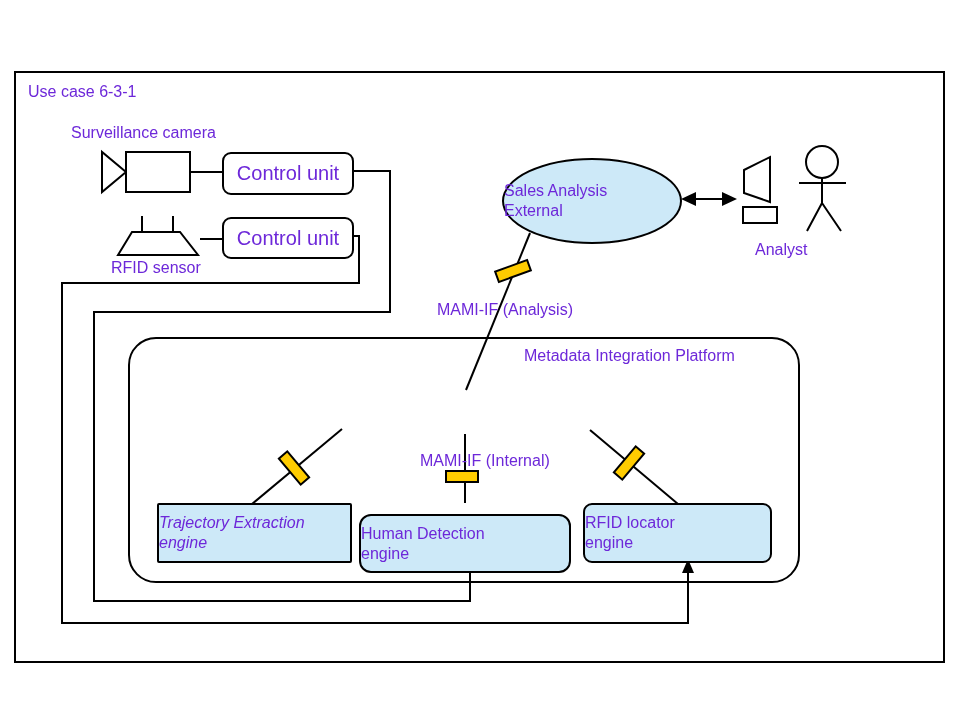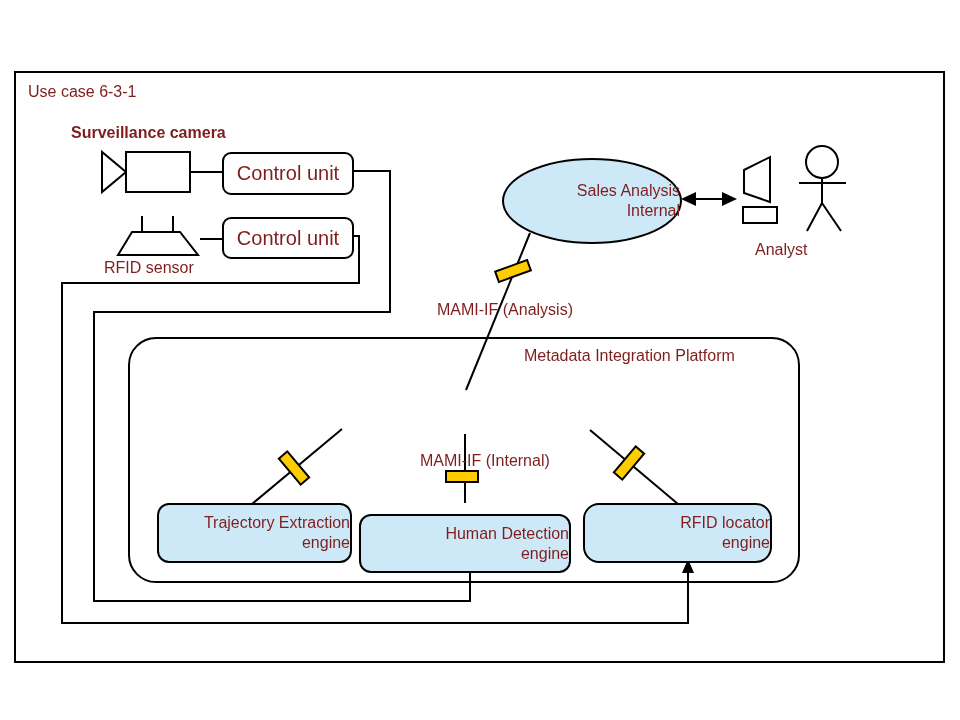--- a/index.html
+++ b/index.html
@@ -1,35 +1,35 @@
 <!DOCTYPE html>
 <html><head>
 <meta charset="utf-8">
 <style>
   html,body{margin:0;padding:0;background:#ffffff;}
   #stage{position:relative;width:960px;height:720px;background:#ffffff;overflow:hidden;
-         font-family:"Liberation Sans",sans-serif;color:#7f1d1d;}
+         font-family:"Liberation Sans",sans-serif;color:#6d28d9;}
   .abs{position:absolute;}
   .lbl{font-size:16px;line-height:19px;white-space:nowrap;}
   #frame{left:14px;top:71px;width:927px;height:588px;border:2px solid #000;}
   #platform{left:128px;top:337px;width:668px;height:242px;border:2px solid #000;border-radius:28px;background:#fff;}
   .node{background:#cde9f8;border:2px solid #000;display:flex;flex-direction:column;
-        align-items:flex-end;justify-content:center;text-align:center;font-size:16px;line-height:20px;}
+        align-items:flex-start;justify-content:center;text-align:center;font-size:16px;line-height:20px;}
   .ellipse{border-radius:50%;}
   .rbox{background:#fff;border:2px solid #000;border-radius:9px;display:flex;align-items:center;
         justify-content:center;font-size:20px;}
   #svg-layer{left:0;top:0;z-index:3;pointer-events:none;}
   .layer2{z-index:4;}
   #cu1{left:222px;top:152px;width:128px;height:39px;}
   #cu2{left:222px;top:217px;width:128px;height:38px;}
   #sales{left:502px;top:158px;width:176px;height:82px;}
   #adm{left:295px;top:388px;width:340px;height:46px;}
-  #eng0{left:157px;top:503px;width:191px;height:56px;border-radius:12px;}
+  #eng0{left:157px;top:503px;width:191px;height:56px;border-radius:2px;font-style:italic;}
   #eng1{left:359px;top:514px;width:208px;height:55px;border-radius:12px;}
-  #eng2{left:583px;top:503px;width:185px;height:56px;border-radius:16px;}
+  #eng2{left:583px;top:503px;width:185px;height:56px;border-radius:9px;}
 </style>
 </head>
 <body>
 
 <div id="stage">
 
   <div id="frame" class="abs"></div>
 
   <div id="platform" class="abs"></div>
 
@@ -101,35 +101,35 @@
     </g>
 
     <g stroke="#000" stroke-width="2" fill="#fff">
       <circle cx="822" cy="162" r="16"></circle>
       <path d="M822 178 V203 M799 183 H846 M822 203 L807 231 M822 203 L841 231" fill="none"></path>
     </g>
   </svg>
 
   <div class="abs layer2 lbl" style="left:28px;top:82px;">Use case 6-3-1</div>
 
-  <div class="abs layer2 lbl" style="left:71px;top:123px;font-weight:bold;">Surveillance camera</div>
+  <div class="abs layer2 lbl" style="left:71px;top:123px;">Surveillance camera</div>
 
   <div id="cu1" class="abs layer2 rbox">
     <span>Control unit</span>
   </div>
 
   <div id="cu2" class="abs layer2 rbox">
     <span>Control unit</span>
   </div>
 
-  <div class="abs layer2 lbl" style="left:104px;top:258px;">RFID sensor</div>
+  <div class="abs layer2 lbl" style="left:111px;top:258px;">RFID sensor</div>
 
   <div id="sales" class="abs layer2 node ellipse">
     <span>Sales Analysis</span>
-    <span>Internal</span>
+    <span>External</span>
   </div>
 
   <div class="abs layer2 lbl" style="left:755px;top:240px;width:90px;text-align:left;">Analyst</div>
 
   <div class="abs layer2 lbl" style="left:437px;top:300px;">MAMI-IF (Analysis)</div>
 
   <div class="abs layer2 lbl" style="left:524px;top:346px;text-align:right;">Metadata Integration Platform</div>
 
 
   <div class="abs layer2 lbl" style="left:388px;top:451px;margin-left:32px;">MAMI-IF (Internal)</div>

